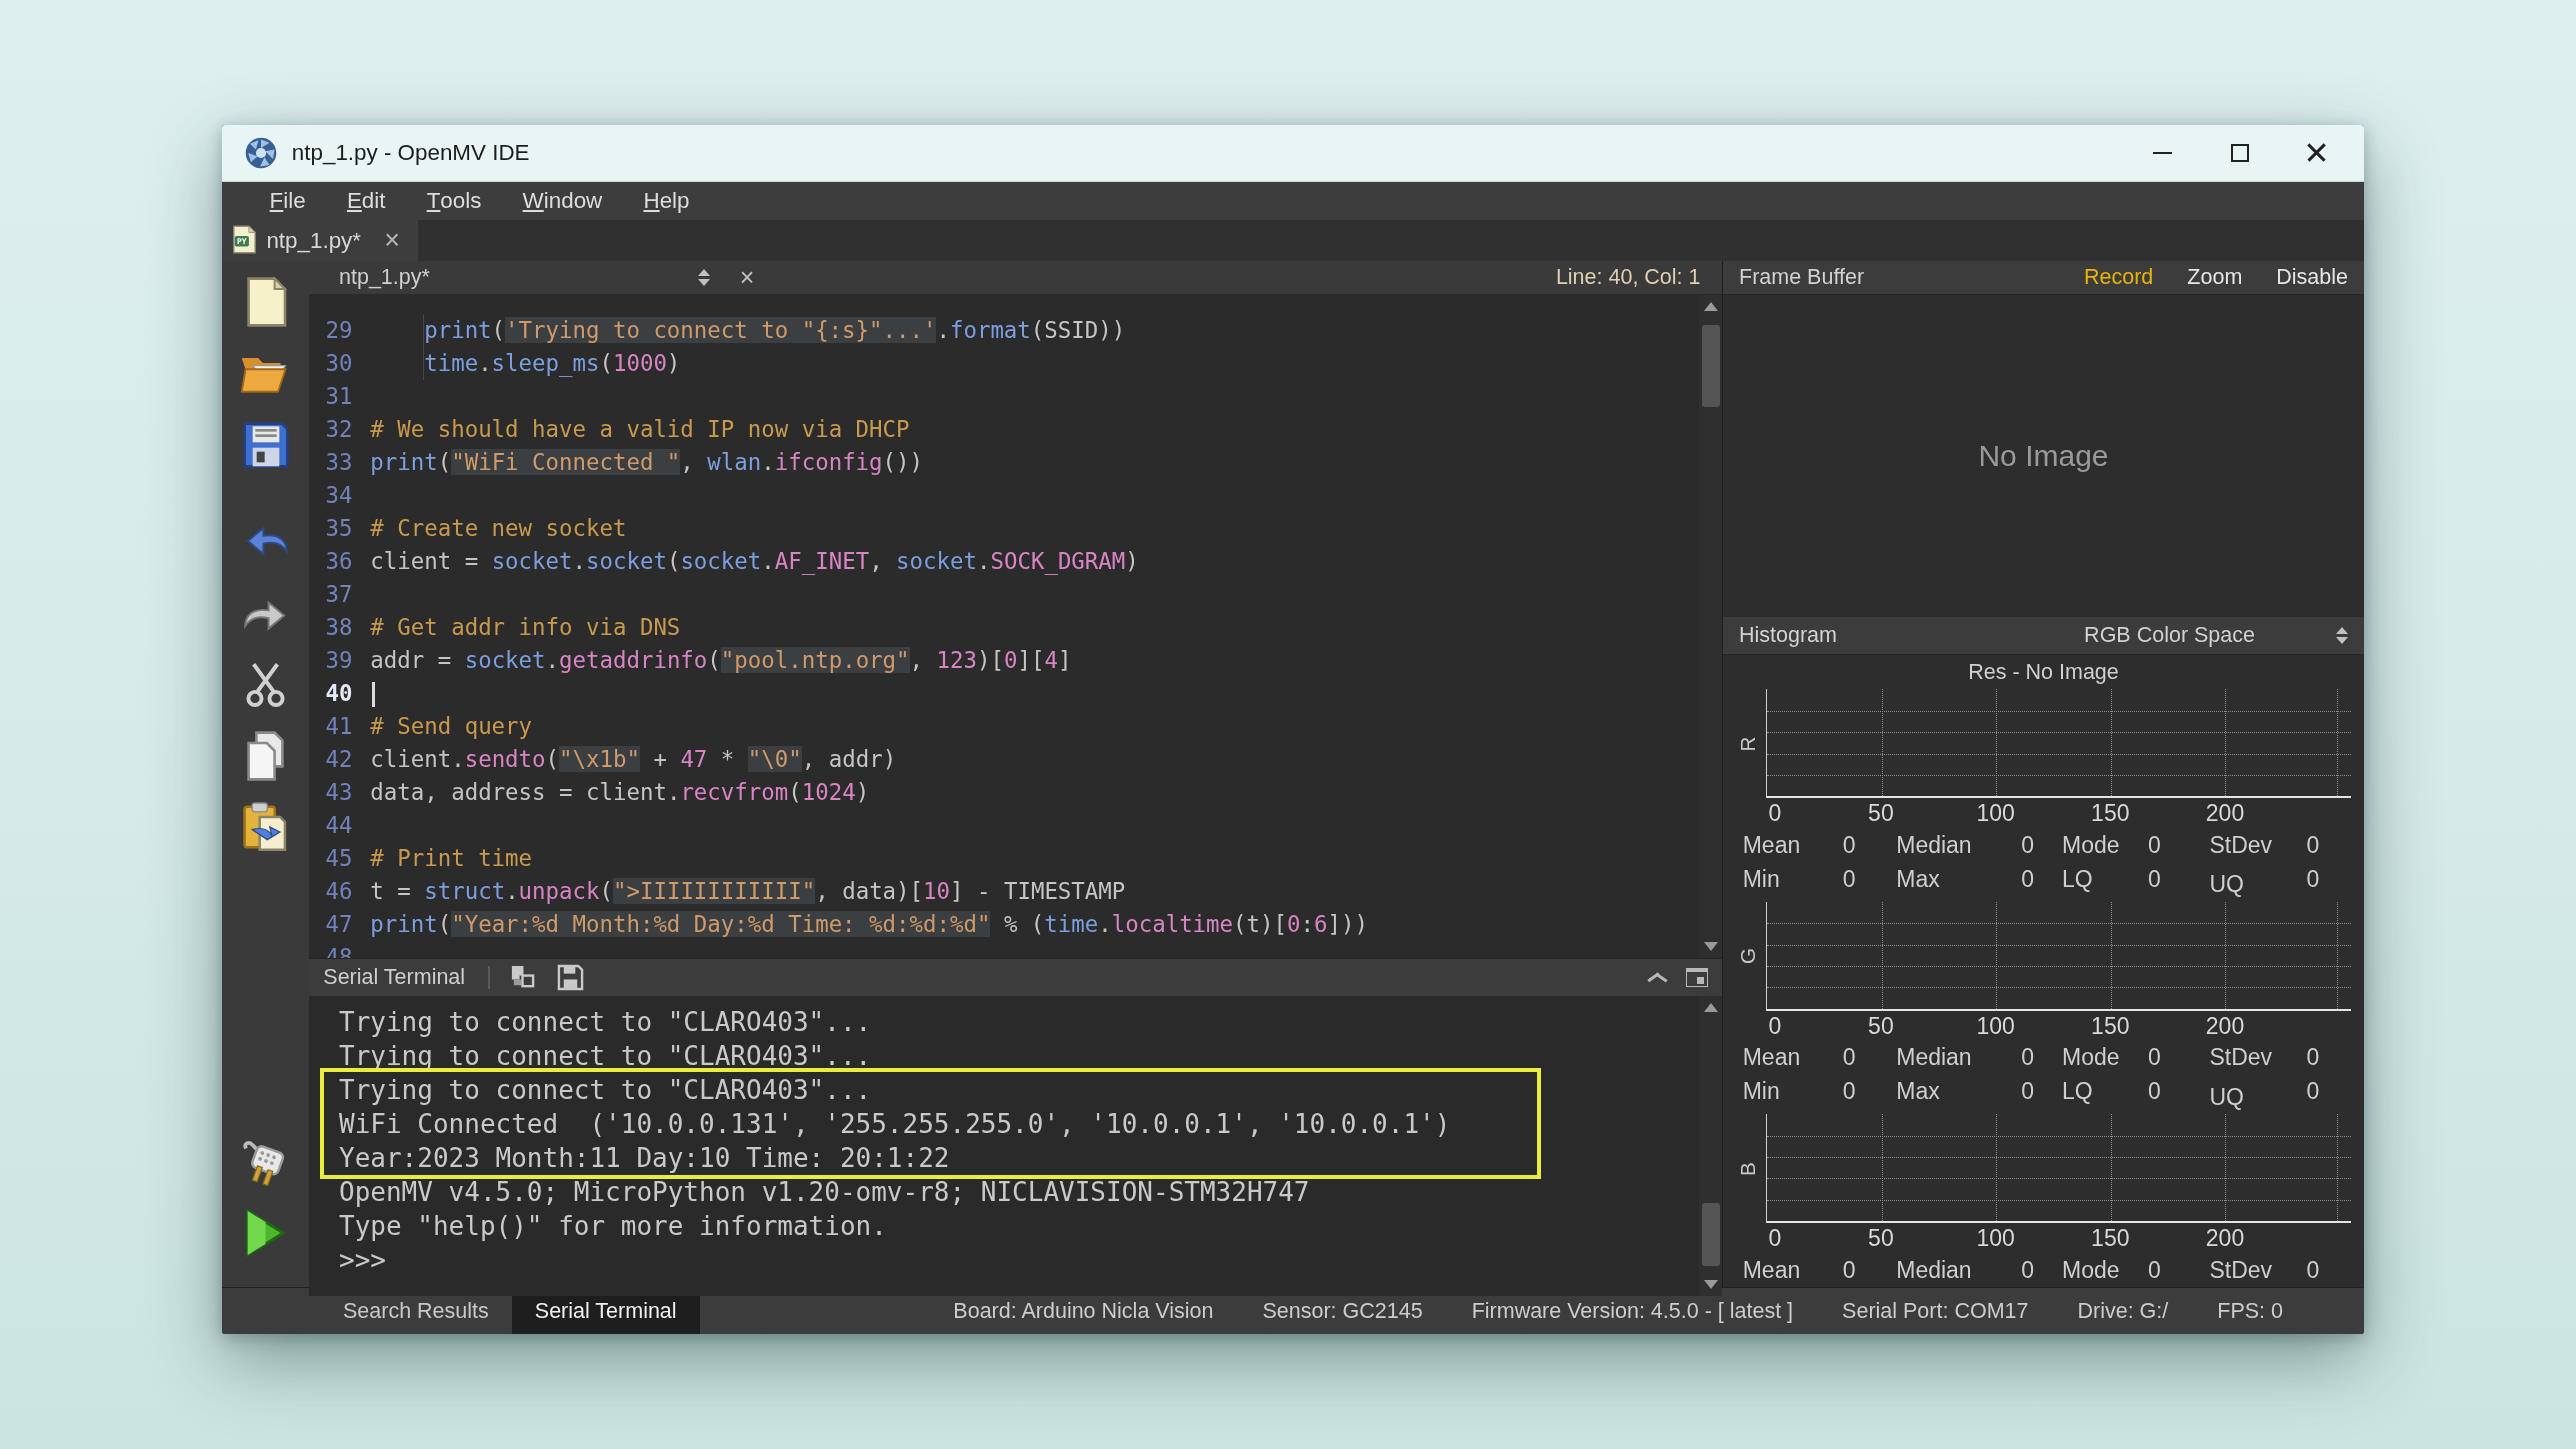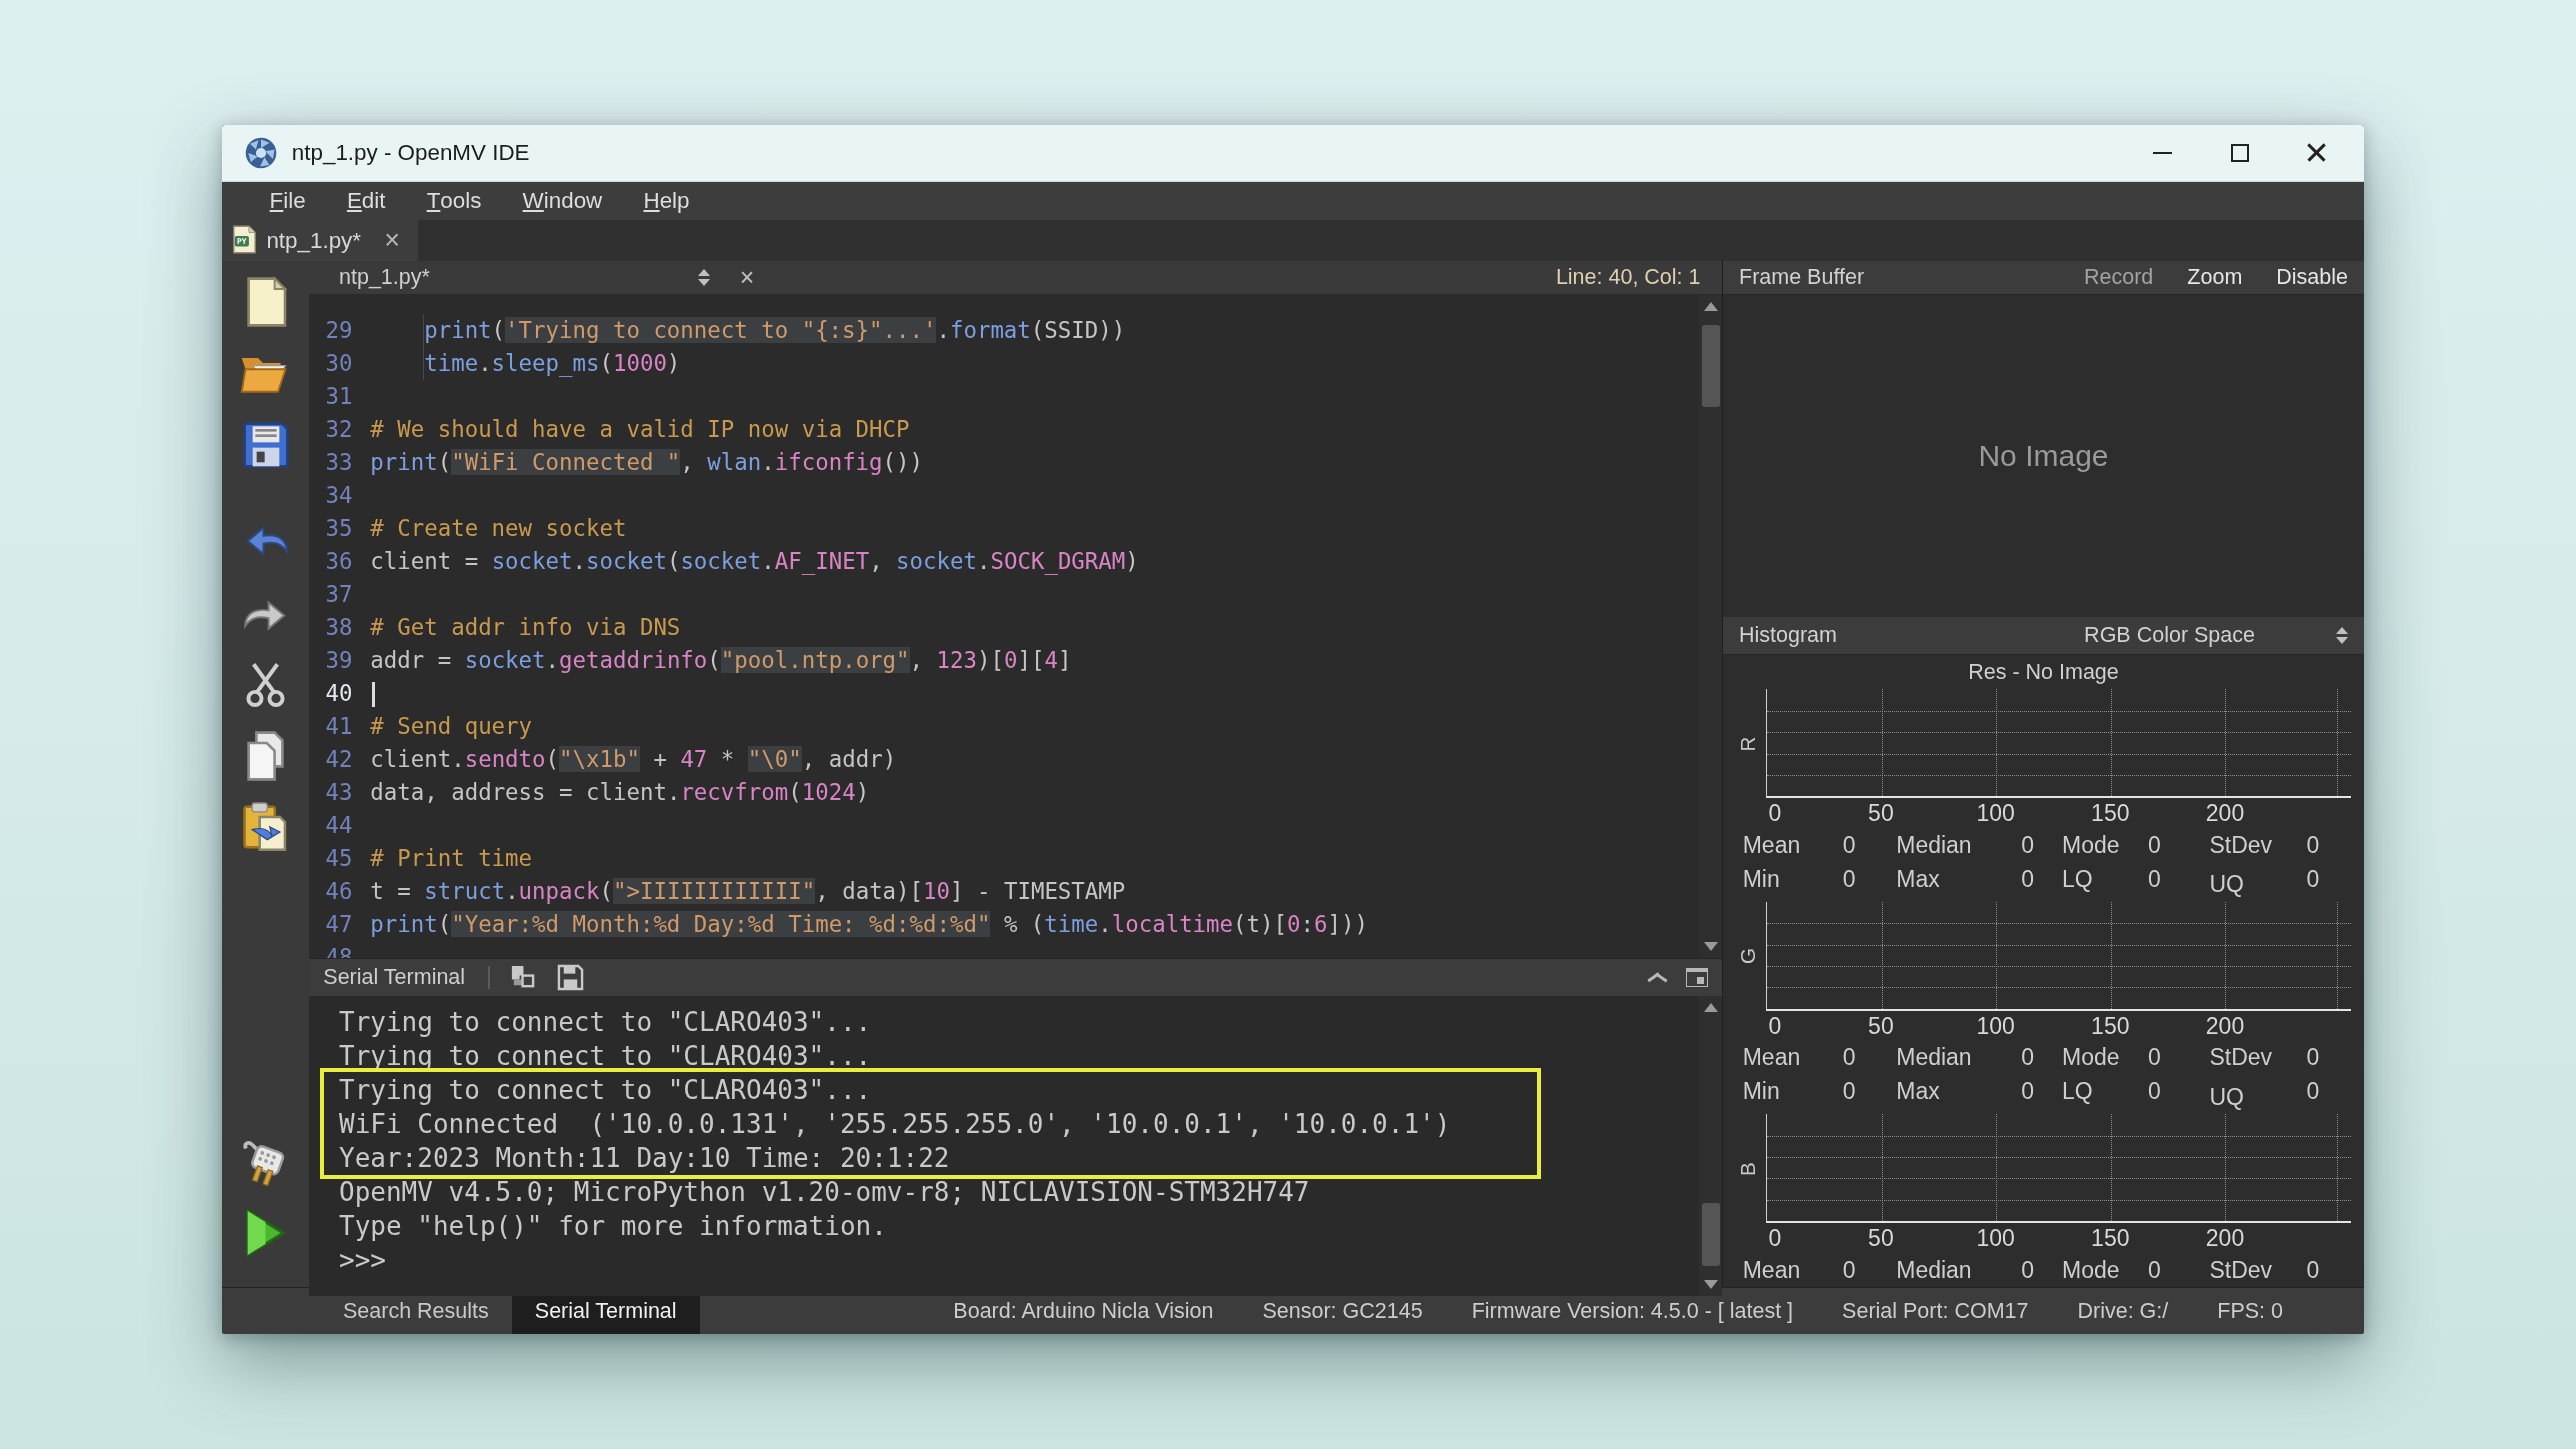--- a/index.html
+++ b/index.html
@@ -49,21 +49,21 @@
   .doc-label { color:#cfcfcf; font-size:21.5px; }
   .doc-spin { margin-left:268px; display:flex; flex-direction:column; gap:2.7px; align-items:center; }
   .doc-spin i { width:0; height:0; border-left:6.3px solid transparent; border-right:6.3px solid transparent; }
   .doc-spin i.up { border-bottom:7.2px solid #c0c0c0; }
   .doc-spin i.dn { border-top:7.2px solid #c0c0c0; }
   .doc-close { color:#c0c0c0; font-size:25px; margin-left:30px; line-height:1; }
   .linecol { margin-left:auto; color:#e0d0b2; font-size:21.5px; }
   .editor { position:relative; height:663px; flex:none; font-family:"DejaVu Sans Mono", monospace; font-size:22.4px; line-height:33px; padding-top:19px; overflow:hidden; }
   .erow { display:flex; height:33px; white-space:pre; }
   .lnum { width:47px; text-align:right; color:#7282bb; flex:none; padding-right:3.6px; }
-  .lnum.cur { color:#e4e8f4; font-weight:normal; }
+  .lnum.cur { color:#e4e8f4; font-weight:bold; }
   .ecode { padding-left:14.3px; white-space:pre; }
   .tk-d { color:#c5c5c5; }
   .tk-m { color:#7c9fe0; }
   .tk-f { color:#d985c5; }
   .tk-n { color:#d985c5; }
   .tk-sh { color:#d09a6a; background:#3c3f41; }
   .tk-c { color:#c99a4e; }
   .tk-ind { display:inline-block; width:4ch; box-shadow:inset -0.9px 0 0 0 #4a4a4a; height:33px; }
   .caret { display:inline-block; width:2.7px; height:25px; background:#dcdcdc; vertical-align:middle; margin-left:1.8px; }
   .vscroll { position:absolute; right:0; top:0; bottom:0; width:23px; background:#2f2f2f; }
@@ -84,21 +84,21 @@
   .detach { width:21.5px; height:19.7px; border:1.8px solid #b8b8b8; position:relative; background:#3c3c3c; }
   .detach::before { content:""; position:absolute; left:0; top:0; right:0; height:3.6px; background:#b8b8b8; }
   .detach::after { content:""; position:absolute; right:2.7px; bottom:2.7px; width:7.2px; height:6.3px; background:#b8b8b8; }
   .terminal { position:relative; height:300px; flex:none; background:#2a2a2a; font-family:"DejaVu Sans Mono", monospace; font-size:26px; line-height:34px; color:#c9c9c9; padding:9px 0 0 30px; overflow:hidden; }
   .tline { white-space:pre; }
   .term-hilite { position:absolute; left:10.7px; width:1221px; pointer-events:none; }
   
   .right-col { width:642px; flex:none; background:#2d2d2d; border-left:1.8px solid #1f1f1f; display:flex; flex-direction:column; }
   .panel-head { height:34px; background:#3c3c3c; display:flex; align-items:center; padding:0 16px; flex:none; border-bottom:1.8px solid #262626; font-size:21.5px; color:#d2d2d2; }
   .fb-actions { margin-left:auto; display:flex; gap:34px; }
-  .fb-actions .dis { color:#a3a3a3; }
+  .fb-actions .dis { color:#eab308; }
   .fb-actions .en { color:#e6e6e6; }
   .fb-body { height:322px; flex:none; display:flex; align-items:center; justify-content:center; background:#2d2d2d; }
   .noimg { color:#9a9a9a; font-size:30px; }
   .hist-head { height:38px; }
   .cs-label { margin-left:auto; color:#d2d2d2; }
   .cs-spin { margin-left:81px; display:flex; flex-direction:column; gap:2.7px; }
   .cs-spin i { width:0; height:0; border-left:6.3px solid transparent; border-right:6.3px solid transparent; }
   .cs-spin i.up { border-bottom:7.2px solid #c0c0c0; }
   .cs-spin i.dn { border-top:7.2px solid #c0c0c0; }
   .hist-body { flex:1; padding:5.4px 7.2px 0 7.2px; overflow:hidden; }

